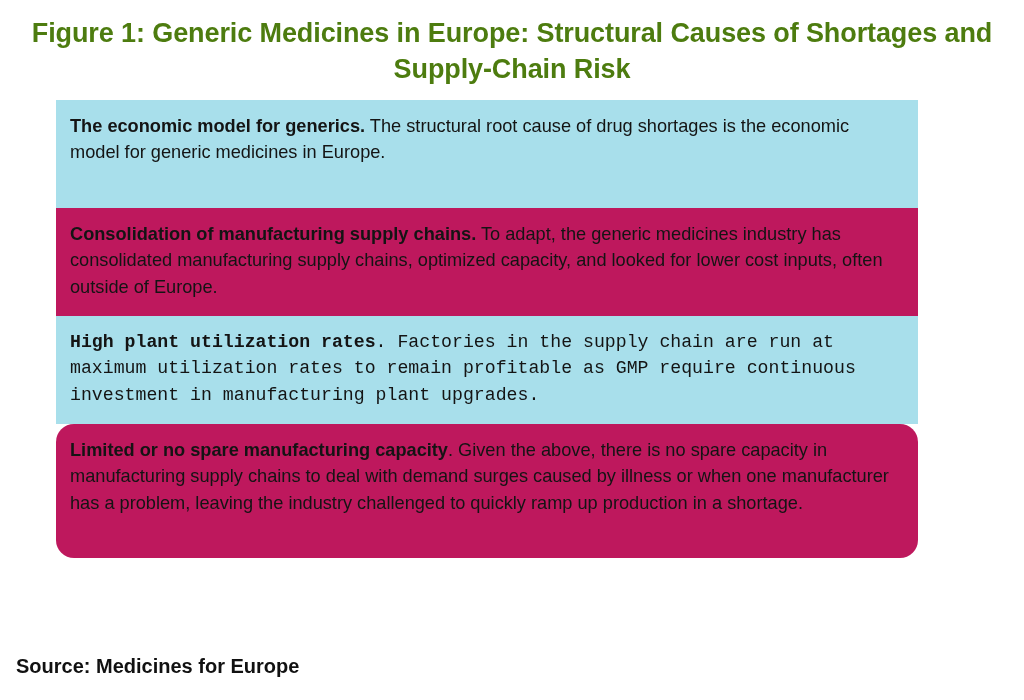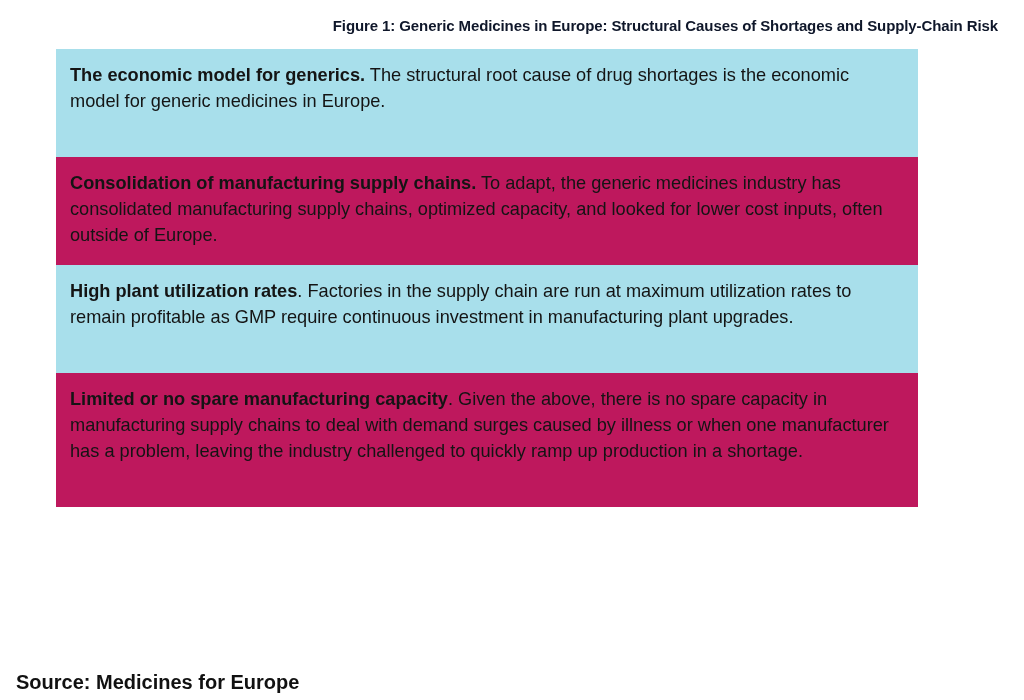--- a/index.html
+++ b/index.html
@@ -14,25 +14,25 @@
     color: #1a1a1a;
     overflow: hidden;
   }
   .page {
     position: relative;
     width: 1024px;
     height: 700px;
     box-sizing: border-box;
   }
   .figure-title {
-    font-size: 15px;
+    font-size: 27px;
     font-weight: bold;
     line-height: 1.32;
-    text-align: right;
-    color: #0f172a;
+    text-align: center;
+    color: #4d7c0f;
     padding: 16px 26px 0 26px;
     letter-spacing: -0.1px;
   }
   .rows {
     margin-top: 13px;
     margin-left: 56px;
     margin-right: 40px;
     width: 862px;
     box-sizing: border-box;
   }
@@ -47,26 +47,26 @@
     background: #a8dfeb;
   }
   .row.dark {
     background: #be185d;
   }
   .row .lead {
     font-weight: bold;
   }
   .row-1 { min-height: 108px; }
   .row-2 { min-height: 108px; }
-  .row-3 { min-height: 108px; }
-  .row-4 { min-height: 134px; }
+  .row-3 { min-height: 108px; font-family: Liberation Mono, monospace; }
+  .row-4 { min-height: 134px; border-radius: 18px; }
   .source {
     position: absolute;
     left: 16px;
-    bottom: 6px;
+    bottom: 22px;
     font-size: 20px;
     font-weight: bold;
     color: #111111;
     margin-top: 48px;
   }
 </style>
 </head>
 <body>
 
 <div class="page">

